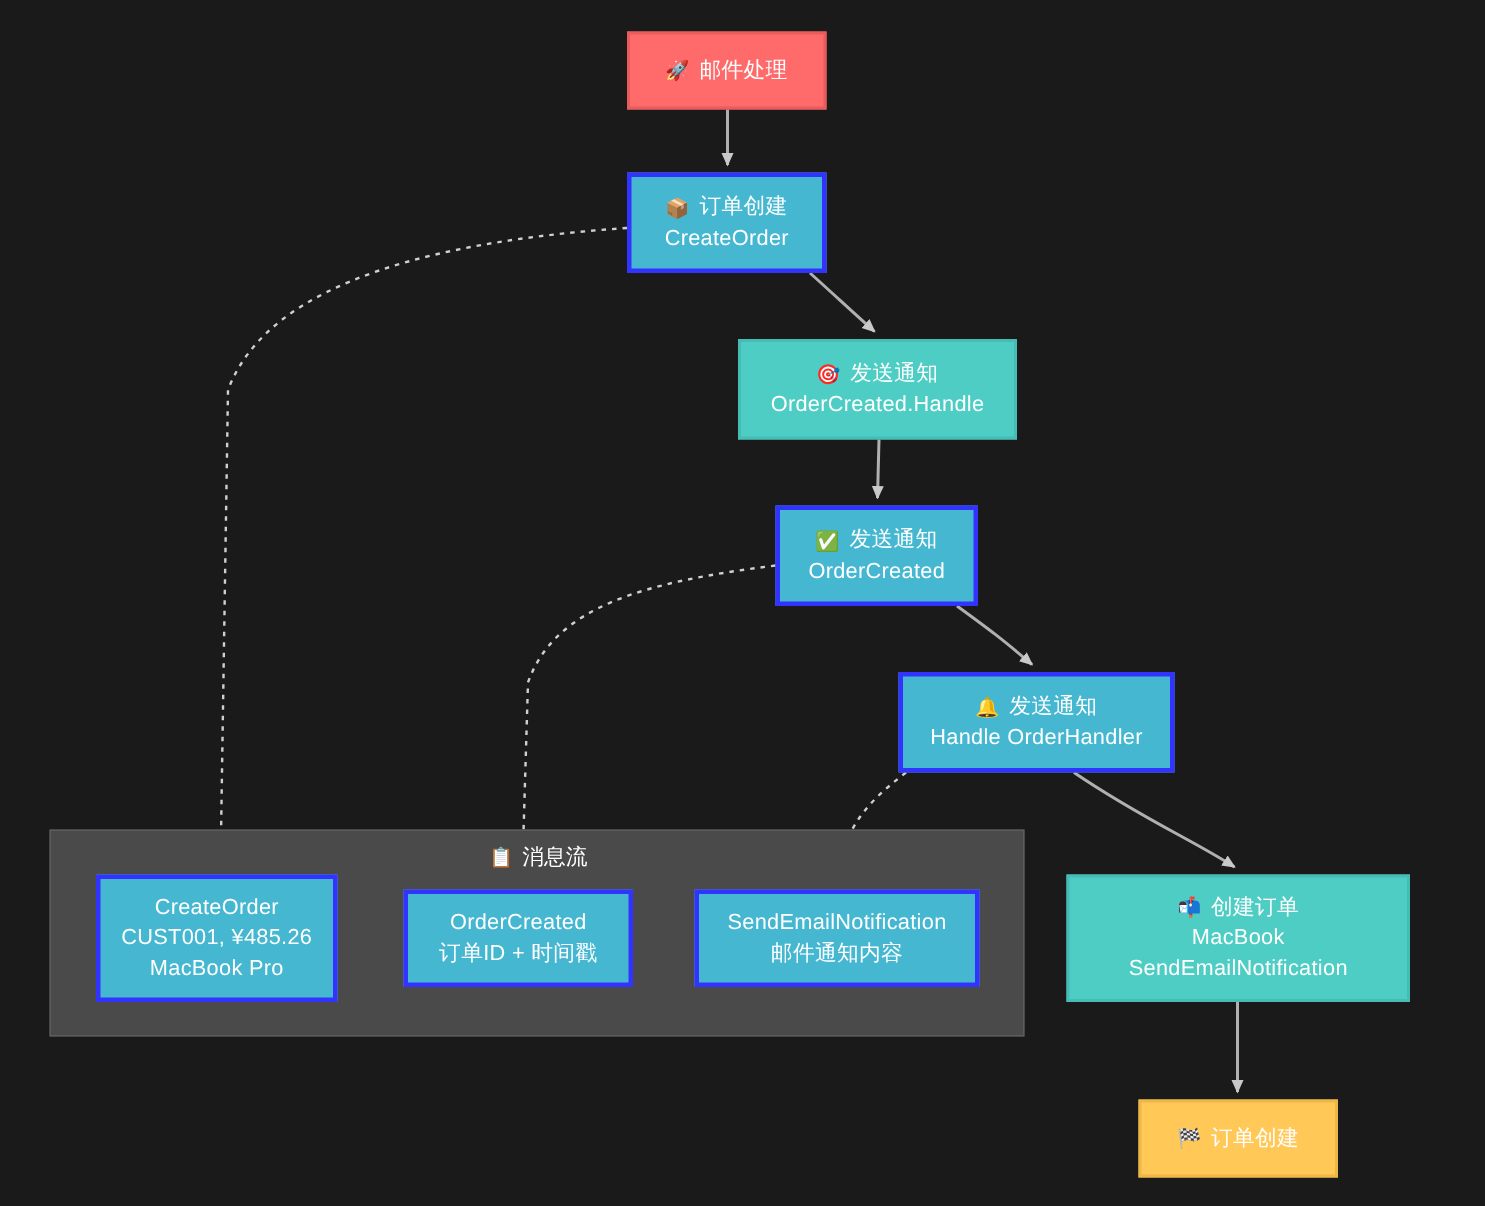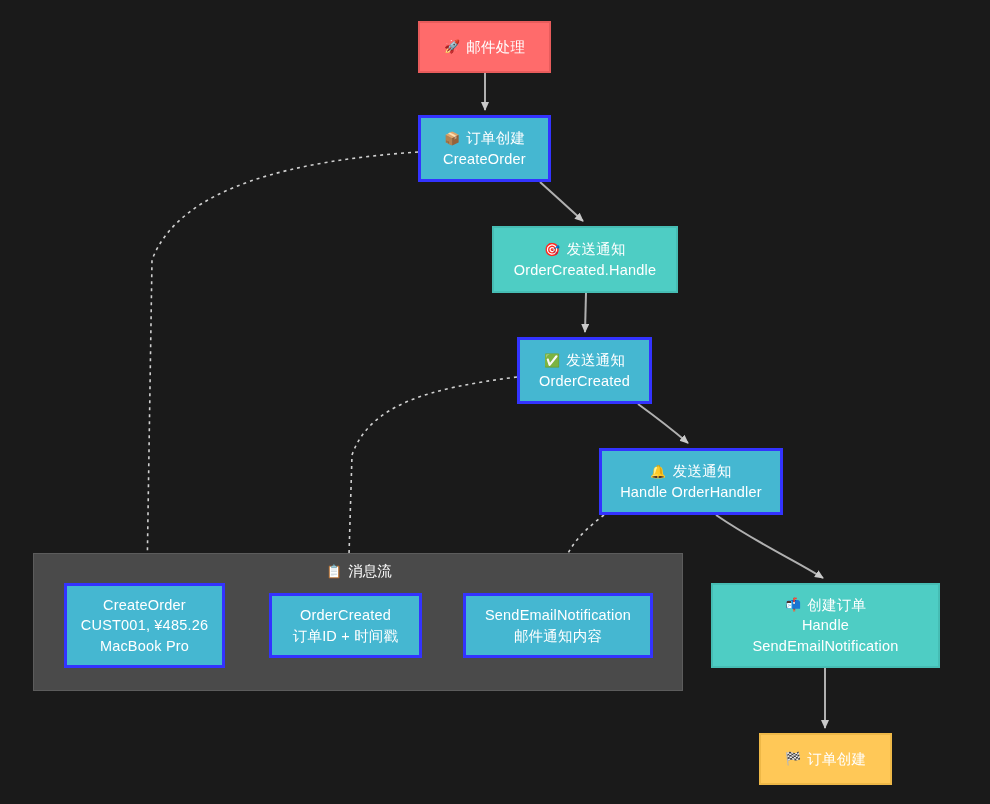--- a/index.html
+++ b/index.html
@@ -164,21 +164,21 @@
           <span class="ico">🔔</span>
           <span>发送通知</span>
         </div>
         <div class="ln">Handle OrderHandler</div>
       </div>
       <div class="node n-teal" style="left: 711px; top: 583px; width: 229px; height: 85px; background: rgb(78, 205, 196); border-color: rgb(70, 189, 180);">
         <div class="ln title">
           <span class="ico">📬</span>
           <span>创建订单</span>
         </div>
-        <div class="ln">Handle</div>
+        <div class="ln">MacBook</div>
         <div class="ln">SendEmailNotification</div>
       </div>
       <div class="node n-orange" style="left: 759px; top: 733px; width: 133px; height: 52px; background: rgb(255, 200, 87); border-color: rgb(238, 184, 71);">
         <div class="ln title">
           <span class="ico">🏁</span>
           <span>订单创建</span>
         </div>
       </div>
       <div class="node n-cyan" style="left: 64px; top: 583px; width: 161px; height: 85px; background: rgb(69, 183, 209); border-color: rgb(51, 51, 255);">
         <div class="ln">CreateOrder</div>

